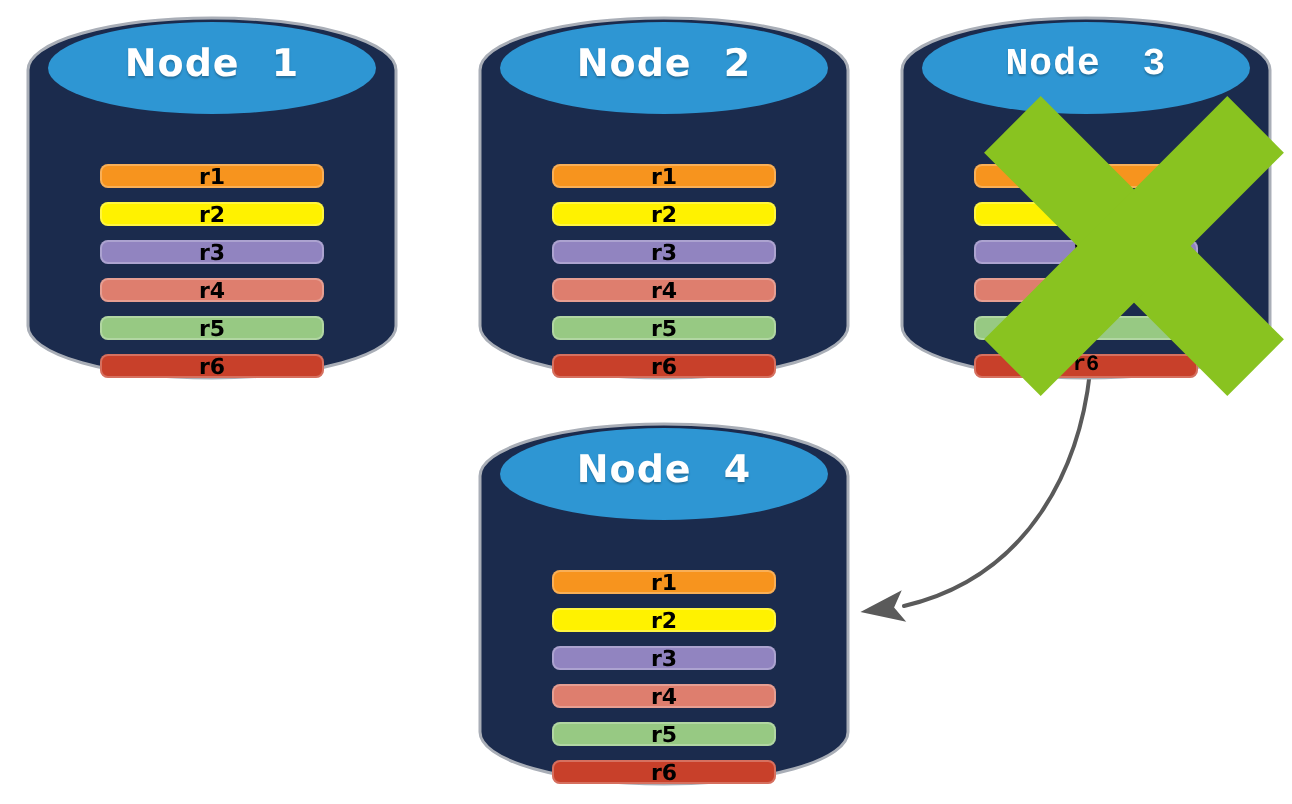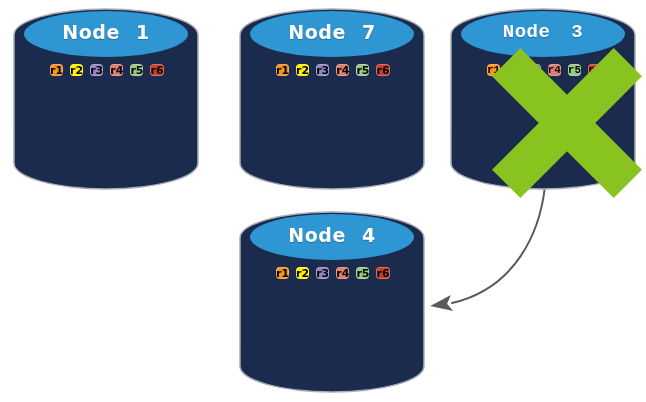--- a/index.html
+++ b/index.html
@@ -34,24 +34,25 @@
     text-align: center;
     color: #FFFFFF;
     font-size: 19px;
     font-weight: bold;
     letter-spacing: 0.5px;
     word-spacing: 9px;
     text-shadow: 0 1px 1px rgba(0,0,0,0.25);
   }
   .replica-list {
     position: absolute;
-    top: 56px;
+    top: 74px;
     left: 37px;
     width: 112px;
     display: flex;
+    flex-direction: column;
     gap: 7px;
   }
   .replica-bar {
     height: 12px;
     border-radius: 4px;
     display: flex;
     align-items: center;
     justify-content: center;
     font-size: 11px;
     font-weight: bold;
@@ -108,21 +109,21 @@
       <div class="replica-bar" style="background-color: rgb(200, 64, 42);">r6</div>
     </div>
   </div>
 
   <div class="node" style="left:239px; top:8px;">
     <svg class="cyl-svg" width="186" height="182" viewBox="0 0 186 182">
       <path d="M1,27 A92,26 0 0 1 185,27 L185,155 A92,26 0 0 1 1,155 Z" stroke-width="1.5" fill="#1B2B4D"></path>
       <path d="M1,27 A92,26 0 0 1 185,27 L185,155 A92,26 0 0 1 1,155 Z" fill="none" stroke-width="1.5" stroke="#A9AEB7"></path>
       <ellipse cx="93" cy="26" rx="82" ry="23" stroke-width="1" fill="#2E96D3"></ellipse>
     </svg>
-    <div class="node-title">Node 7</div>
+    <div class="node-title">Node 2</div>
     <div class="replica-list">
       <div class="replica-bar" style="background-color: rgb(247, 148, 30);">r1</div>
       <div class="replica-bar" style="background-color: rgb(255, 242, 0);">r2</div>
       <div class="replica-bar" style="background-color: rgb(145, 132, 192);">r3</div>
       <div class="replica-bar" style="background-color: rgb(222, 126, 110);">r4</div>
       <div class="replica-bar" style="background-color: rgb(151, 201, 131);">r5</div>
       <div class="replica-bar" style="background-color: rgb(200, 64, 42);">r6</div>
     </div>
   </div>
 

